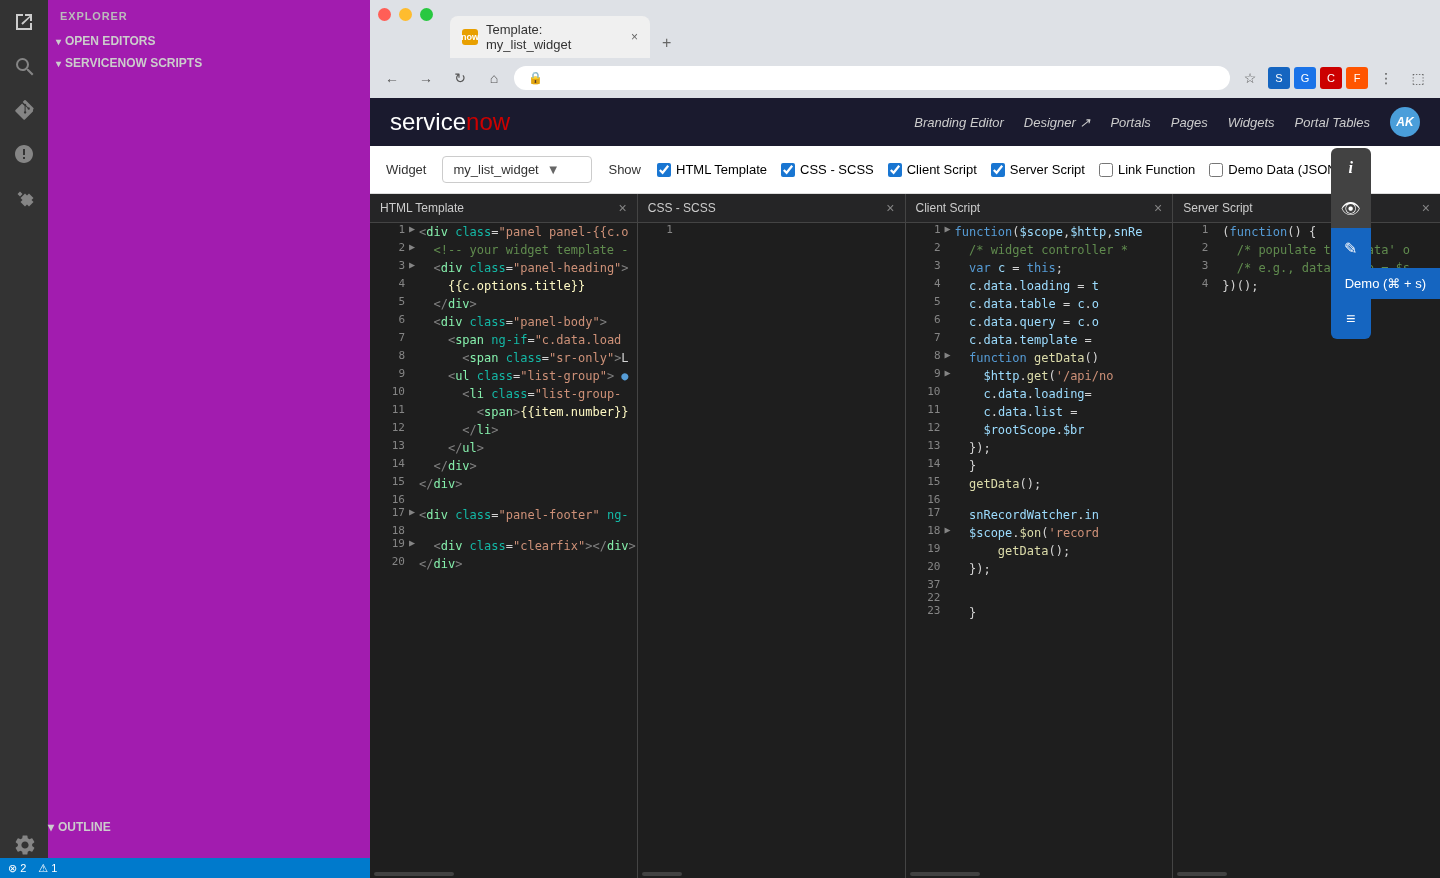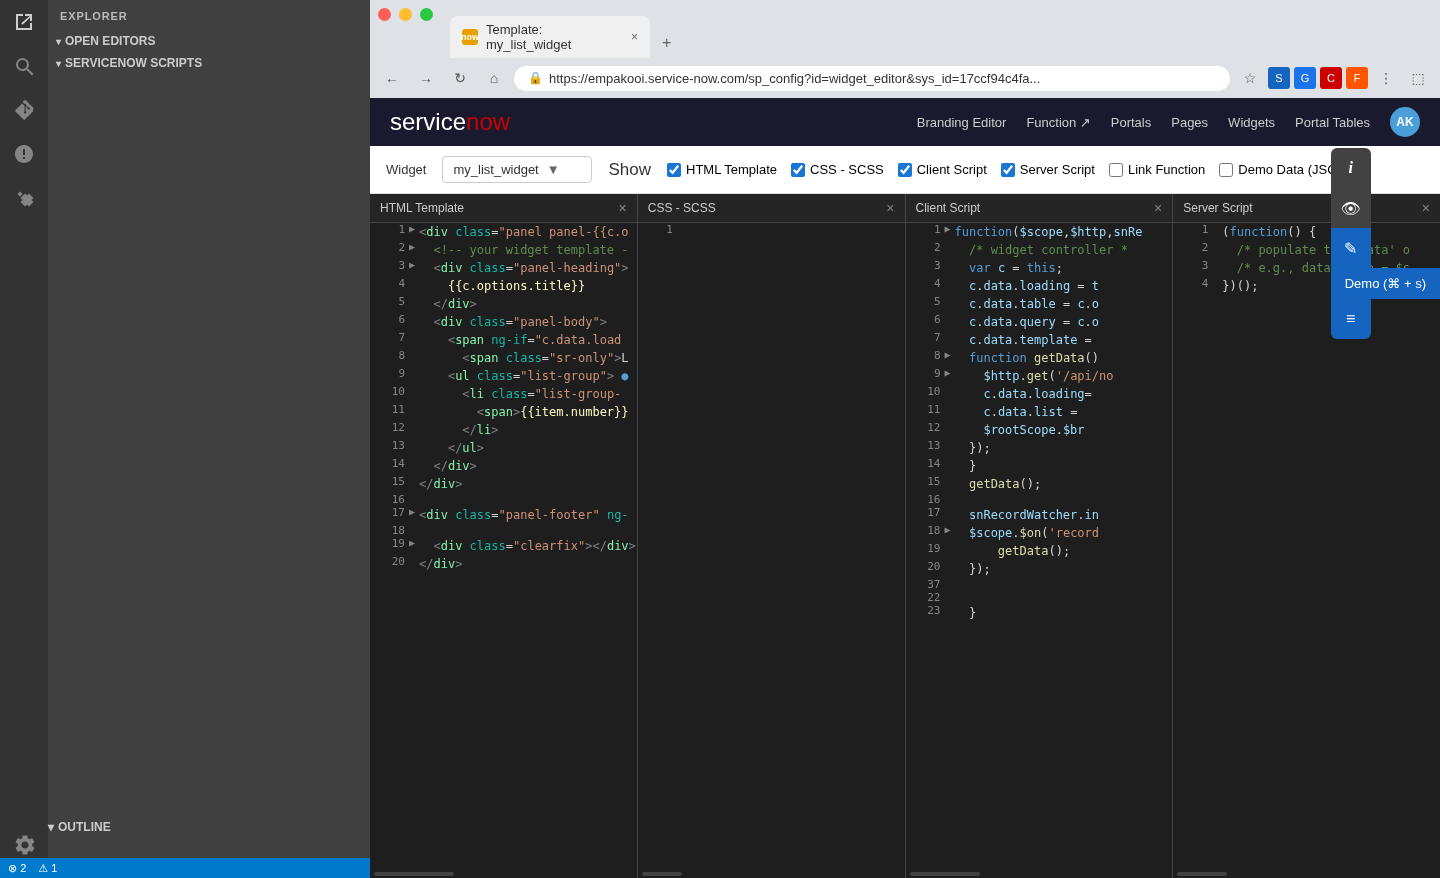--- a/index.html
+++ b/index.html
@@ -30,21 +30,21 @@
       border-radius: 4px;
     }
     .activity-icon.active { color: #cccccc; }
 
     .sidebar-panel {
       position: absolute;
       left: 48px;
       top: 0;
       width: 322px;
       height: 858px;
-      background: #404040;
+      background: #a21caf;
       display: flex;
       flex-direction: column;
     }
     .sidebar-title {
       font-size: 11px;
       font-weight: 600;
       color: #bbbbbb;
       padding: 10px 12px 8px 12px;
       letter-spacing: 0.08em;
       text-transform: uppercase;
@@ -226,20 +226,21 @@
       font-size: 24px;
       font-weight: 300;
       color: white;
     }
     .sn-logo span { color: #cc0000; }
     .sn-nav {
       display: flex;
       gap: 20px;
       margin-left: auto;
       align-items: center;
+      font-style: italic;
     }
     .sn-nav-item {
       color: #cccccc;
       font-size: 13px;
       cursor: pointer;
       text-decoration: none;
     }
     .sn-nav-item.with-icon { display: flex; align-items: center; gap: 3px; }
     .sn-avatar {
       width: 30px;
@@ -272,21 +273,21 @@
       font-size: 13px;
       background: white;
       color: #333;
       cursor: pointer;
       display: flex;
       align-items: center;
       gap: 8px;
       min-width: 150px;
     }
     .widget-select .arrow { color: #666; }
-    .show-label { font-size: 17px; color: #333; }
+    .show-label { font-size: 13px; color: #333; }
     .checkbox-group {
       display: flex;
       align-items: center;
       gap: 14px;
     }
     .checkbox-item {
       display: flex;
       align-items: center;
       gap: 5px;
       font-size: 13px;
@@ -532,21 +533,20 @@
         <div class="new-tab-btn">+</div>
       </div>
     </div>
     <div class="address-bar-row">
       <div class="nav-btn">←</div>
       <div class="nav-btn">→</div>
       <div class="nav-btn">↻</div>
       <div class="nav-btn">⌂</div>
       <div class="address-bar">
         <span class="lock-icon">🔒</span>
-        <span class="address-text">https://empakooi.service-now.com/sp_config?id=widget_editor&amp;sys_id=17ccf94c4fa...</span>
       </div>
       <div class="browser-actions">
         <div class="browser-action-btn">☆</div>
         <div class="browser-action-btn" style="font-size:11px; background:#1565c0; color:white; border-radius:3px; width:22px; height:22px;">S</div>
         <div class="browser-action-btn" style="font-size:11px; background:#1a73e8; color:white; border-radius:3px; width:22px; height:22px;">G</div>
         <div class="browser-action-btn" style="font-size:11px; background:#cc0000; color:white; border-radius:3px; width:22px; height:22px;">C</div>
         <div class="browser-action-btn" style="font-size:11px; background:#ff5500; color:white; border-radius:3px; width:22px; height:22px;">F</div>
         <div class="browser-action-btn">⋮</div>
         <div class="browser-action-btn">⬚</div>
       </div>
@@ -554,21 +554,21 @@
   </div>
 
   <div class="sn-app">
 
     <div class="sn-header">
       <div class="sn-logo">
         <span style="color:white;">service</span><span style="color:#cc0000;">now</span>
       </div>
       <div class="sn-nav">
         <span class="sn-nav-item">Branding Editor</span>
-        <span class="sn-nav-item with-icon">Function ↗</span>
+        <span class="sn-nav-item with-icon">Designer ↗</span>
         <span class="sn-nav-item">Portals</span>
         <span class="sn-nav-item">Pages</span>
         <span class="sn-nav-item">Widgets</span>
         <span class="sn-nav-item">Portal Tables</span>
         <div class="sn-avatar">AK</div>
       </div>
     </div>
 
     <div class="floating-btns">
       <div class="float-btn" style="background: #424242;">

